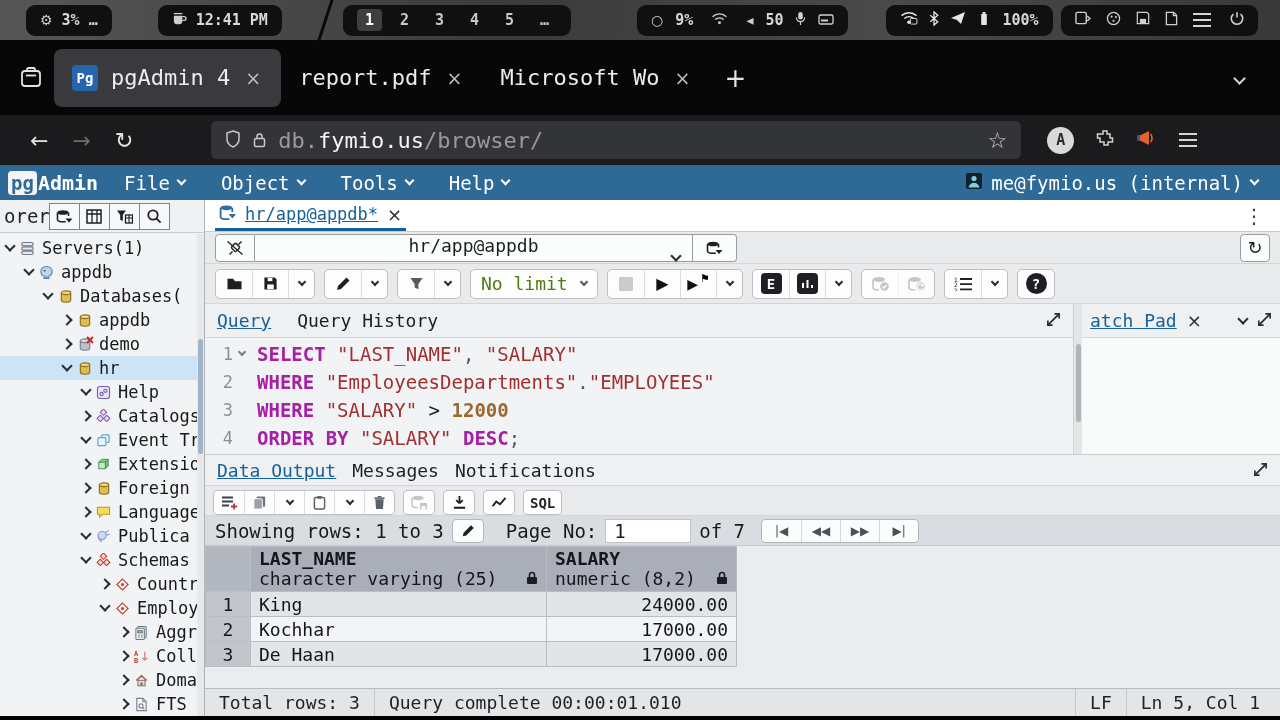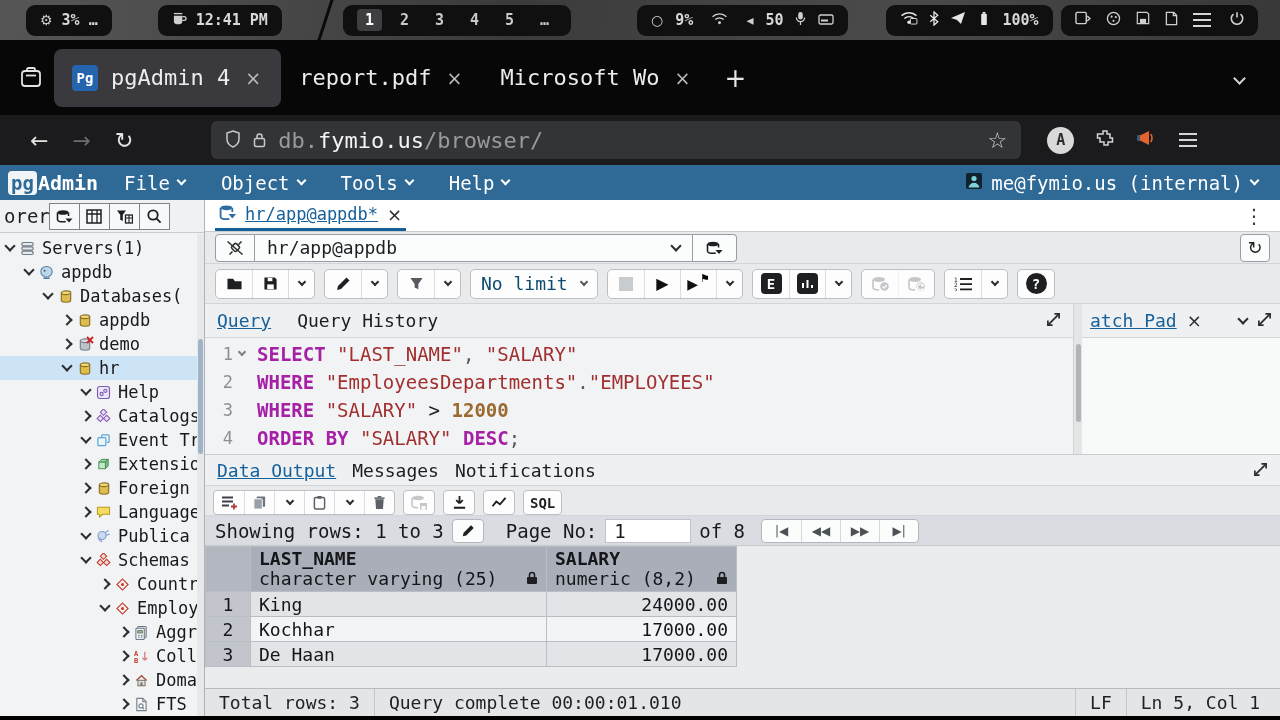--- a/index.html
+++ b/index.html
@@ -90,37 +90,37 @@
     border-bottom:3px solid #17619b;}
   .qt-tab .title{text-decoration:underline;}
   .qt-tab .x{color:#2c2f33;text-decoration:none;font-size:18px;}
   .kebab{margin-left:auto;font-size:20px;color:#3a3e42;padding:0 6px;}
 
   .qt-connrow{height:32px;background:#e8eaec;display:flex;align-items:center;padding:0 10px;
     border-bottom:1px solid #d2d5d9;flex:0 0 auto;}
   .plugbtn{width:40px;height:28px;border:1px solid #989da3;background:#fbfcfc;border-radius:4px 0 0 4px;
     display:flex;align-items:center;justify-content:center;}
   .connsel{width:438px;height:28px;border:1px solid #989da3;border-left:none;background:#fbfcfc;
-    display:flex;align-items:center;padding:0 12px;font-size:18px;color:#1c1f22;}
+    display:flex;align-items:center;padding:0 12px;font-size:18px;color:#1c1f22;flex-direction:column;}
   .connsel .chev{margin-left:auto;}
   .dbbtn{width:44px;height:28px;border:1px solid #989da3;border-left:none;background:#fbfcfc;
     border-radius:0 4px 4px 0;display:flex;align-items:center;justify-content:center;}
   .reloadbtn{margin-left:auto;width:30px;height:28px;border:1px solid #989da3;background:#fbfcfc;
     border-radius:4px;display:flex;align-items:center;justify-content:center;font-size:18px;color:#1e2124;}
 
   .qt-toolbar{height:40px;background:#e8eaec;display:flex;align-items:center;padding:0 10px;gap:9px;
     border-bottom:1px solid #d2d5d9;flex:0 0 auto;}
   .tg{display:flex;border:1px solid #bcc0c5;background:#fdfdfe;border-radius:5px;overflow:hidden;height:30px;}
   .tbtn{min-width:36px;height:100%;display:flex;align-items:center;justify-content:center;
     border-left:1px solid #dadde0;padding:0 6px;}
   .tbtn:first-child{border-left:none;}
   .tbtn.narrow{min-width:26px;padding:0 4px;}
   .tbtn.disabled{opacity:.4;}
   .limitsel{width:128px;height:30px;border:1px solid #bcc0c5;background:#fdfdfe;border-radius:5px;
-    display:flex;align-items:center;justify-content:space-between;padding:0 10px;font-size:18px;color:#0c4a6e;}
+    display:flex;align-items:center;justify-content:space-between;padding:0 10px;font-size:18px;color:#4d7c0f;}
   .darksq{width:21px;height:21px;background:#1d1f22;border-radius:4px;color:#fff;font-size:14px;
     font-weight:700;display:flex;align-items:center;justify-content:center;}
   .darkcircle{width:21px;height:21px;background:#1d1f22;border-radius:50%;color:#fff;font-size:14px;
     font-weight:700;display:flex;align-items:center;justify-content:center;}
   .stopsq{width:14px;height:14px;background:#7b8187;}
   .play{font-size:16px;color:#111;}
   .flagplay{position:relative;font-size:14px;color:#111;}
 
   .editor-split{height:151px;display:flex;border-bottom:1px solid #c8cbcf;flex:0 0 auto;}
   .editor-col{flex:1;display:flex;flex-direction:column;min-width:0;}
@@ -925,21 +925,21 @@
 
       <div class="paging">
         <span>Showing rows: 1 to 3</span>
         <span class="pencilbtn">
             <svg width="14" height="14" viewBox="0 0 16 16">
               <path d="M2 14l1-4 8.5-8.5 3 3L6 13z" fill="#1d1f22"></path>
             </svg>
           </span>
         <span style="margin-left:14px;">Page No:</span>
         <input class="pageinput mono" value="1" style="">
-        <span>of 8</span>
+        <span>of 7</span>
         <span class="navgroup">
           <span class="navbtn2 sym">|◀</span>
           <span class="navbtn2 sym">◀◀</span>
           <span class="navbtn2 sym">▶▶</span>
           <span class="navbtn2 sym">▶|</span>
         </span>
       </div>
 
       <div class="grid-wrap">
         <table class="grid" id="grid">

